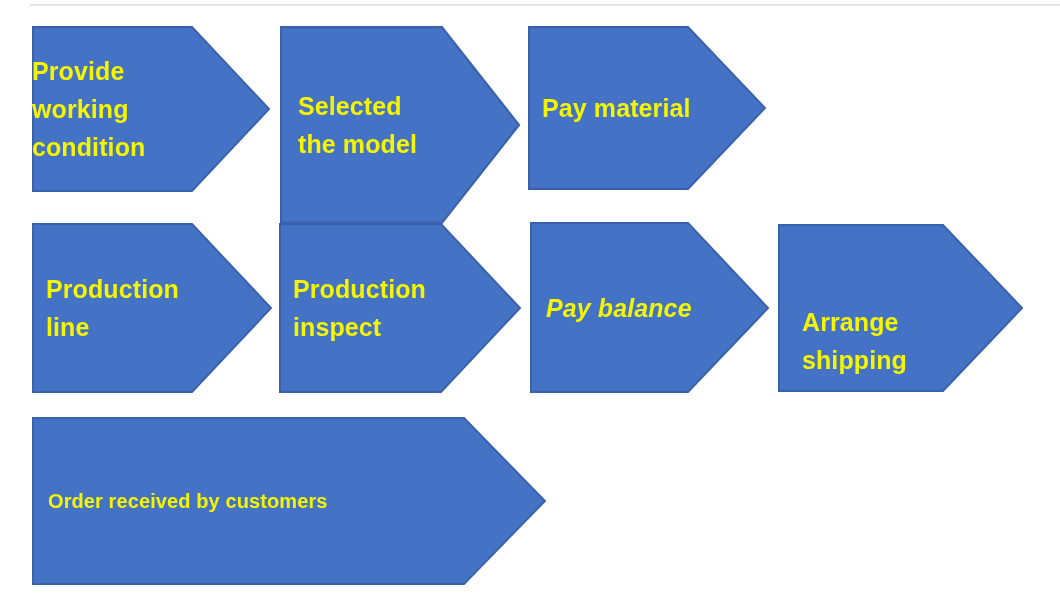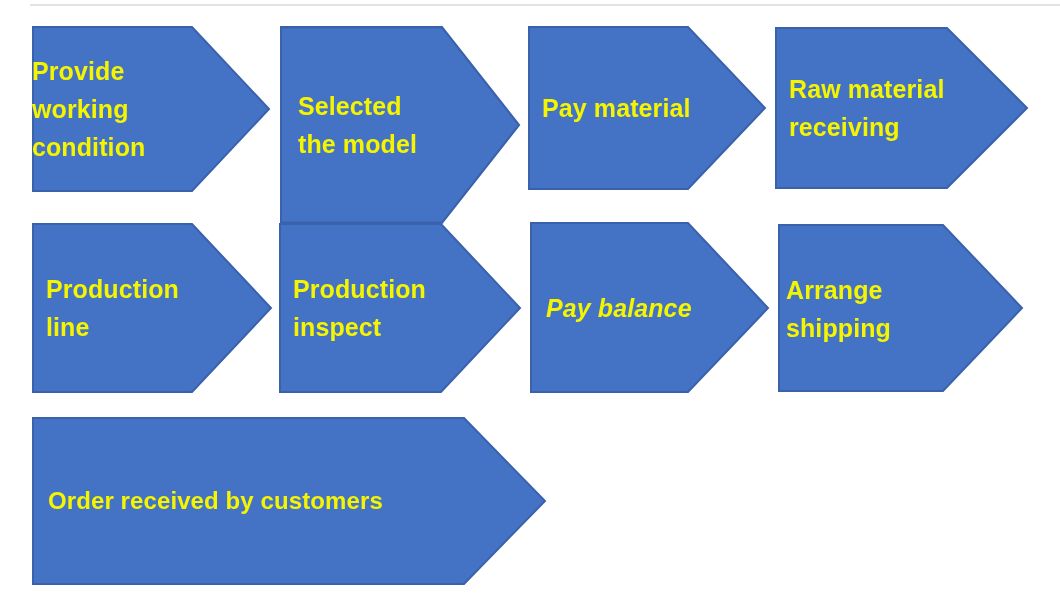--- a/index.html
+++ b/index.html
@@ -58,30 +58,30 @@
     color: #f5f500;
     font-weight: 700;
     line-height: 1.52;
     letter-spacing: 0.1px;
     pointer-events: none;
     white-space: pre-line;
   }
   
   .lbl-r1 { padding-left: 14px; font-size: 25px; }
   .lbl-r2 { padding-left: 14px; font-size: 25px; }
-  .lbl-r3 { padding-left: 14px; font-size: 24px; }
+  .lbl-r3 { padding-left: 14px; font-size: 20px; }
 
   .s1 .chev-label { padding-left: 0; }
   .s2 .chev-label { padding-left: 18px; }
   .s3 .chev-label { padding-left: 14px; }
   .s4 .chev-label { padding-left: 14px; }
   .s5 .chev-label { padding-left: 14px; }
   .s6 .chev-label { padding-left: 14px; }
   .s7 .chev-label { padding-left: 16px; font-style: italic; }
-  .s8 .chev-label { padding-left: 8px; }
+  .s8 .chev-label { padding-left: 24px; margin-top: 32px; }
   .s9 .chev-label { padding-left: 16px; }
 </style>
 </head>
 <body>
 
 <div id="canvas">
 
   <div id="top-rule"></div>
   <div id="caret"></div>
 
@@ -102,27 +102,20 @@
 the model</div>
   </div>
 
   <div class="chev s3" style="left:528px; top:26px; width:238px; height:164px;">
     <svg viewBox="0 0 238 164" preserveAspectRatio="none">
       <polygon points="1,1 160,1 237,82 160,163 1,163" fill="#4472C4" stroke="#3A62AC" stroke-width="2"></polygon>
     </svg>
     <div class="chev-label lbl-r1">Pay material</div>
   </div>
 
-  <div class="chev s4" style="left:775px; top:27px; width:253px; height:162px;">
-    <svg viewBox="0 0 253 162" preserveAspectRatio="none">
-      <polygon points="1,1 172,1 252,81 172,161 1,161" fill="#4472C4" stroke="#3A62AC" stroke-width="2"></polygon>
-    </svg>
-    <div class="chev-label lbl-r1">Raw material
-receiving</div>
-  </div>
 
   <div class="chev s5" style="left:32px; top:223px; width:240px; height:170px;">
     <svg viewBox="0 0 240 170" preserveAspectRatio="none">
       <polygon points="1,1 160,1 239,85 160,169 1,169" fill="#4472C4" stroke="#3A62AC" stroke-width="2"></polygon>
     </svg>
     <div class="chev-label lbl-r2">Production
 line</div>
   </div>
 
   <div class="chev s6" style="left:279px; top:223px; width:242px; height:170px;">

